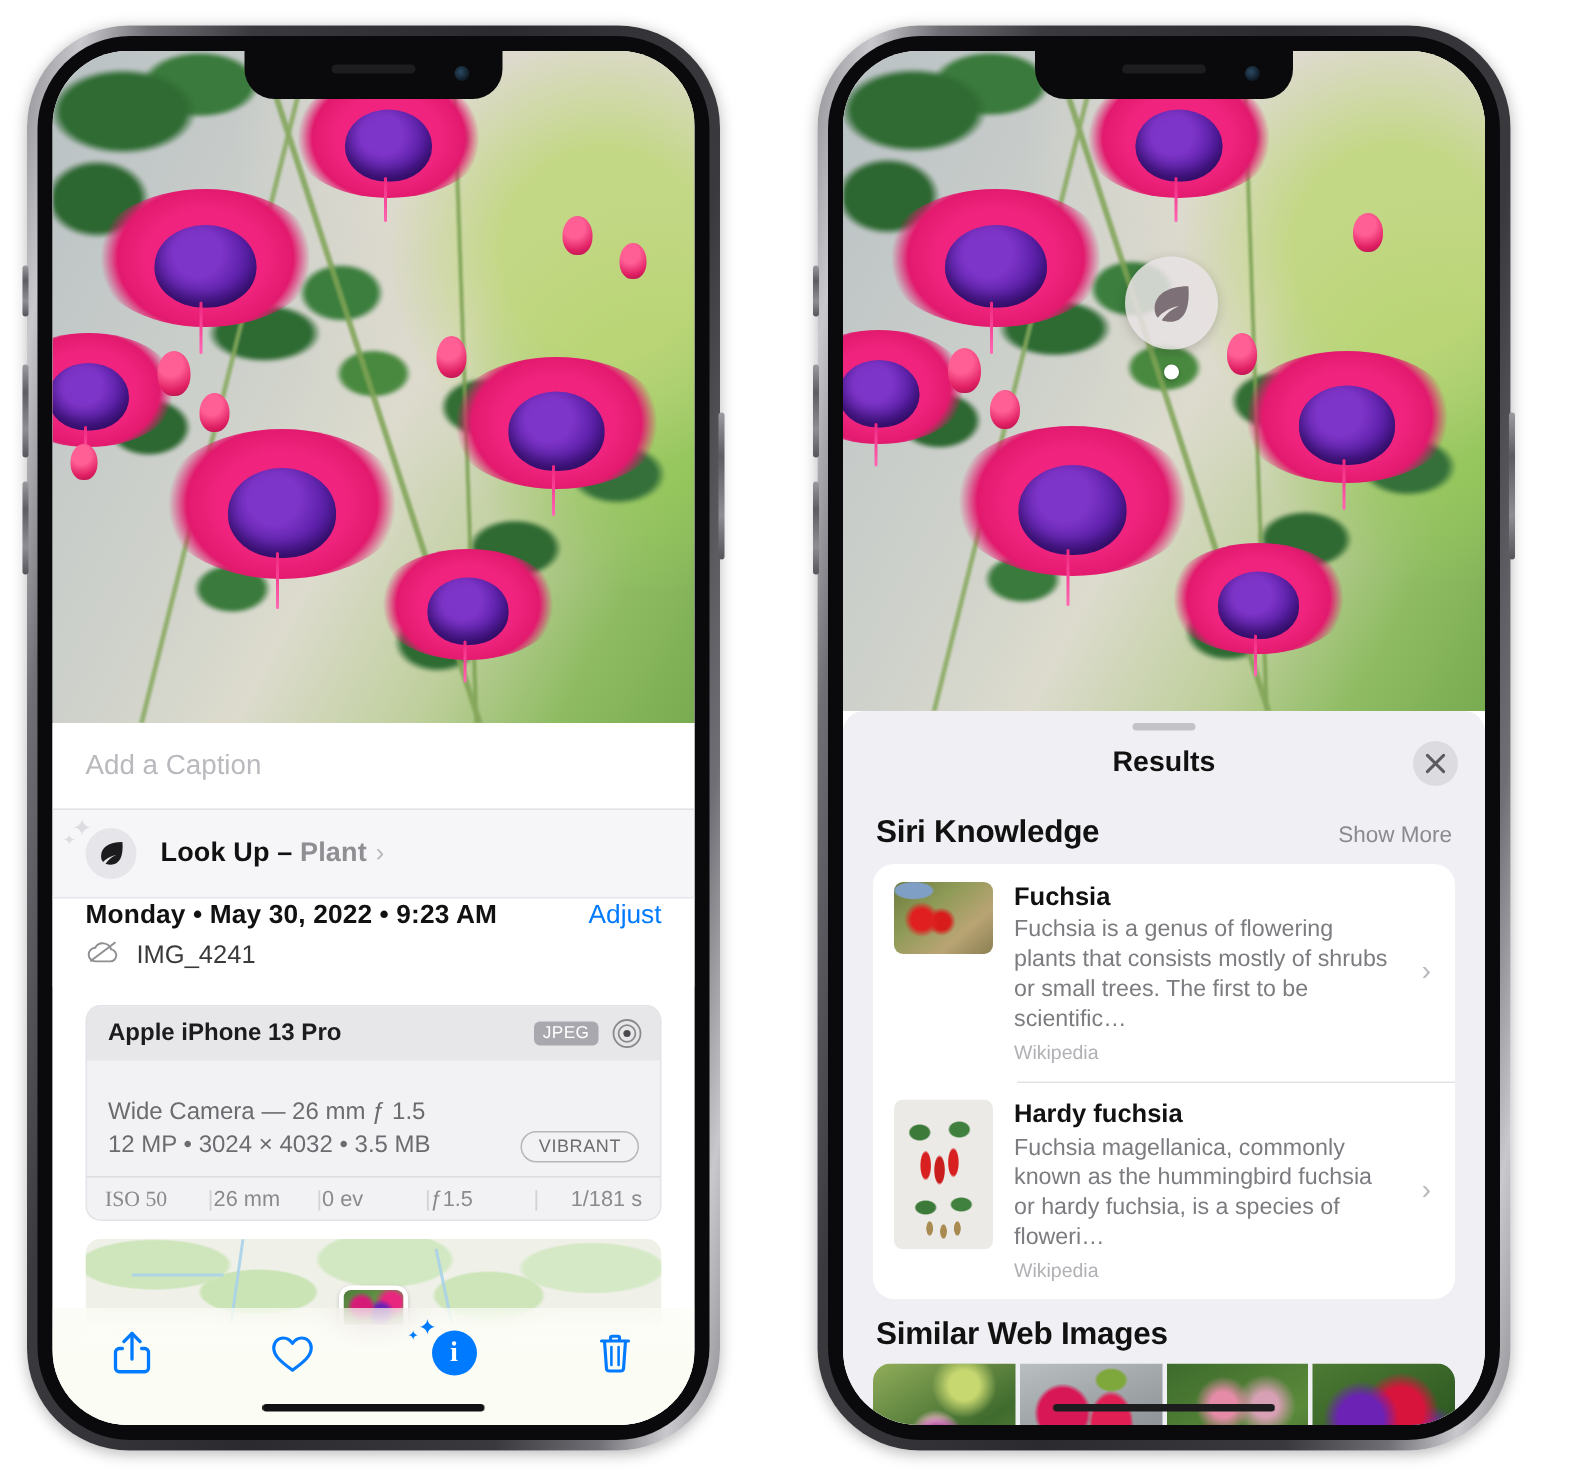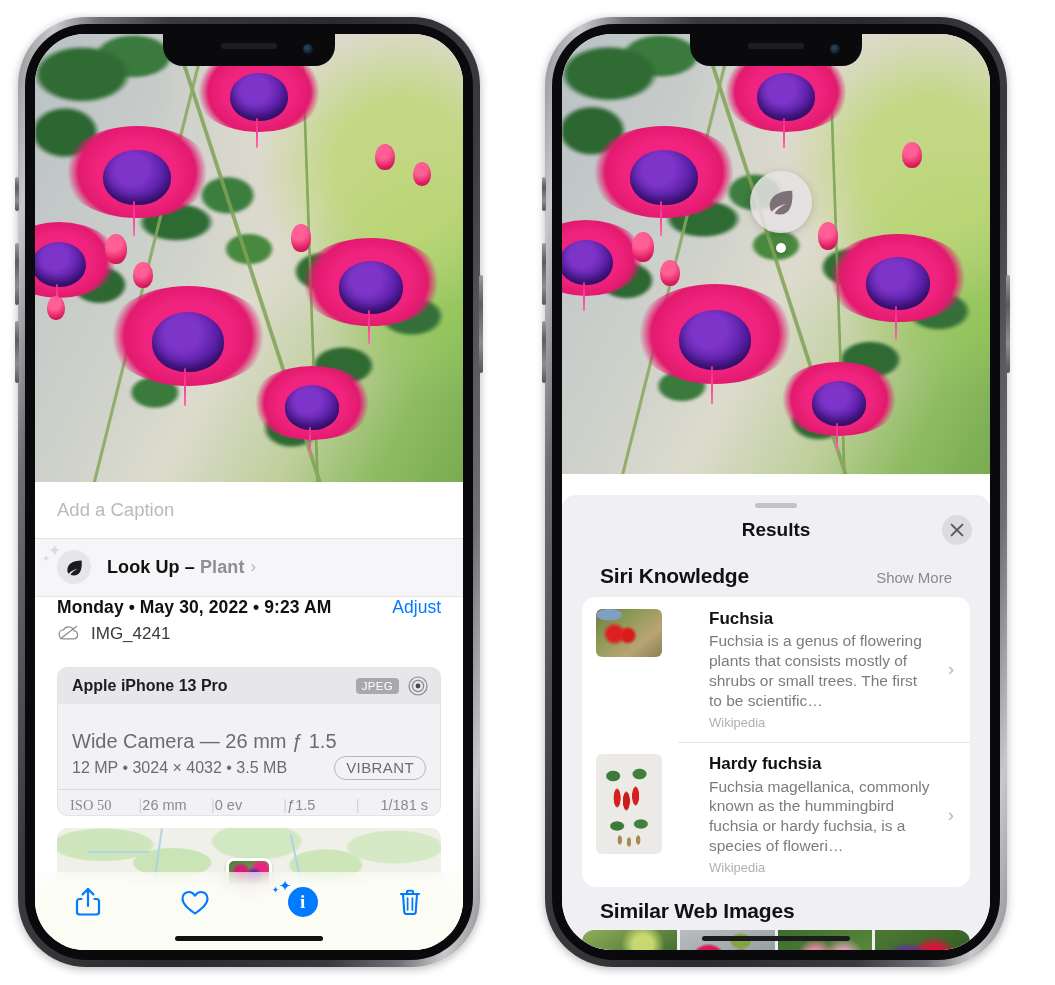--- a/index.html
+++ b/index.html
@@ -178,26 +178,26 @@
     background:#e7e7ea; padding: 8px 12px 8px 14px;
   }
   .exif-device { font-size:16px; font-weight:700; color:#1c1c1e; }
   .exif-head-right { display:flex; align-items:center; gap:9px; }
   .jpeg-chip {
     background:#a8a8ae; color:#fff; font-size:11.5px; font-weight:400;
     border-radius:4px; padding:2px 6px 2.5px; letter-spacing:.3px;
   }
   .raw-dot { width:20px; height:20px; }
   .exif-body { padding: 9px 14px 9px; }
-  .exif-row1 { font-size:20px; color:#6c6c70;margin-top:17px; }
+  .exif-row1 { font-size:16px; color:#6c6c70;margin-top:17px; }
   .exif-row2 { display:flex; align-items:center; justify-content:space-between; margin-top:3px; }
   .exif-res { font-size:16px; color:#6c6c70; }
   .vibrant-chip {
     border:1px solid #b5b5ba; color:#6c6c70; border-radius:12px;
-    font-size:15px; padding:2.5px 11px; letter-spacing:.4px;
+    font-size:12px; padding:2.5px 11px; letter-spacing:.4px;
   }
   .exif-foot {
     display:flex; align-items:center; border-top:.5px solid #dcdce0;
     padding: 7px 12px; font-size:14.5px; color:#8a8a8e;
   }
   .exif-foot span.cell { flex:1; text-align:left; }
   .exif-foot span.cell:first-child { text-align:left;font-family:Liberation Serif, serif; }
   .exif-foot span.cell:last-child  { text-align:right; }
   .exif-foot .sep { color:#d2d2d6; }
 
@@ -262,26 +262,26 @@
     position:relative; height:44px; display:flex; align-items:center; justify-content:center;
   }
   .results-title { font-size:19px; font-weight:700; color:#111; }
   .close-btn {
     position:absolute; right:18px; top:50%; transform:translateY(-50%);
     width:30px; height:30px; border-radius:50%; background:#dcdce0;
     display:flex; align-items:center; justify-content:center;
   }
   .section-head {
     display:flex; align-items:baseline; justify-content:space-between;
-    padding: 12px 38px 9px;
+    padding: 12px 22px 9px;
   }
   .section-title { font-size:21px; font-weight:700; color:#111; letter-spacing:-.2px; }
   .section-action { font-size:15px; color:#8a8a8e; }
   .kn-card { margin: 0 20px; background:#fff; border-radius:14px; overflow:hidden; }
-  .kn-item { display:flex; align-items:flex-start; padding: 12px 12px 12px 14px; position:relative;gap:33px; }
+  .kn-item { display:flex; align-items:flex-start; padding: 12px 12px 12px 14px; position:relative; }
   .kn-divider { height:.5px; background:#e3e3e7; margin-left: 96px; }
   .kn-thumb { border-radius:6px; flex:0 0 auto; margin-right:14px; overflow:hidden; }
   .kn-thumb.wide { width:66px; height:48px;
     background:
       radial-gradient(circle at 28% 52%, #e02020 0 13%, rgba(0,0,0,0) 22%),
       radial-gradient(circle at 48% 55%, #d81c1c 0 13%, rgba(0,0,0,0) 22%),
       radial-gradient(ellipse 30% 18% at 20% 12%, #7fa0c4 0 60%, rgba(0,0,0,0) 70%),
       linear-gradient(140deg,#6d7a3f 0%,#8d9a56 35%,#b9a474 70%,#8a7f52 100%);
   }
   .kn-thumb.tall { width:66px; height:100px;
@@ -564,21 +564,21 @@
         <div class="bud" style="left:340px; top:108px; width:20px; height:26px;"></div>
 
         <div class="leaf-marker" style="left:188px; top:137px;">
           <svg viewBox="0 0 24 24" aria-hidden="true">
               <path d="M21 3C9 3 3 8 3 15c0 2 .6 3.6 1.7 4.8C7 17 11 14.6 16 13.6c-4.2 1.9-7.3 4.6-9.2 7.6 1.3.5 2.8.8 4.4.8 7.2 0 10.8-6.4 9.8-19z" fill="#7d7076"></path>
             </svg>
         </div>
         <div class="leaf-dot" style="left:214px; top:209px;"></div>
       </div>
 
-      <div class="results-sheet" style="top:461px">
+      <div class="results-sheet" style="top:440px">
         <div class="grabber"></div>
         <div class="results-head">
           <span class="results-title">Results</span>
           <span class="close-btn">
             <svg width="14" height="14" viewBox="0 0 14 14" aria-hidden="true">
               <path d="M1.6 1.6 L12.4 12.4 M12.4 1.6 L1.6 12.4" stroke="#5a5a5f" stroke-width="2" stroke-linecap="round"></path>
             </svg>
           </span>
         </div>
 

